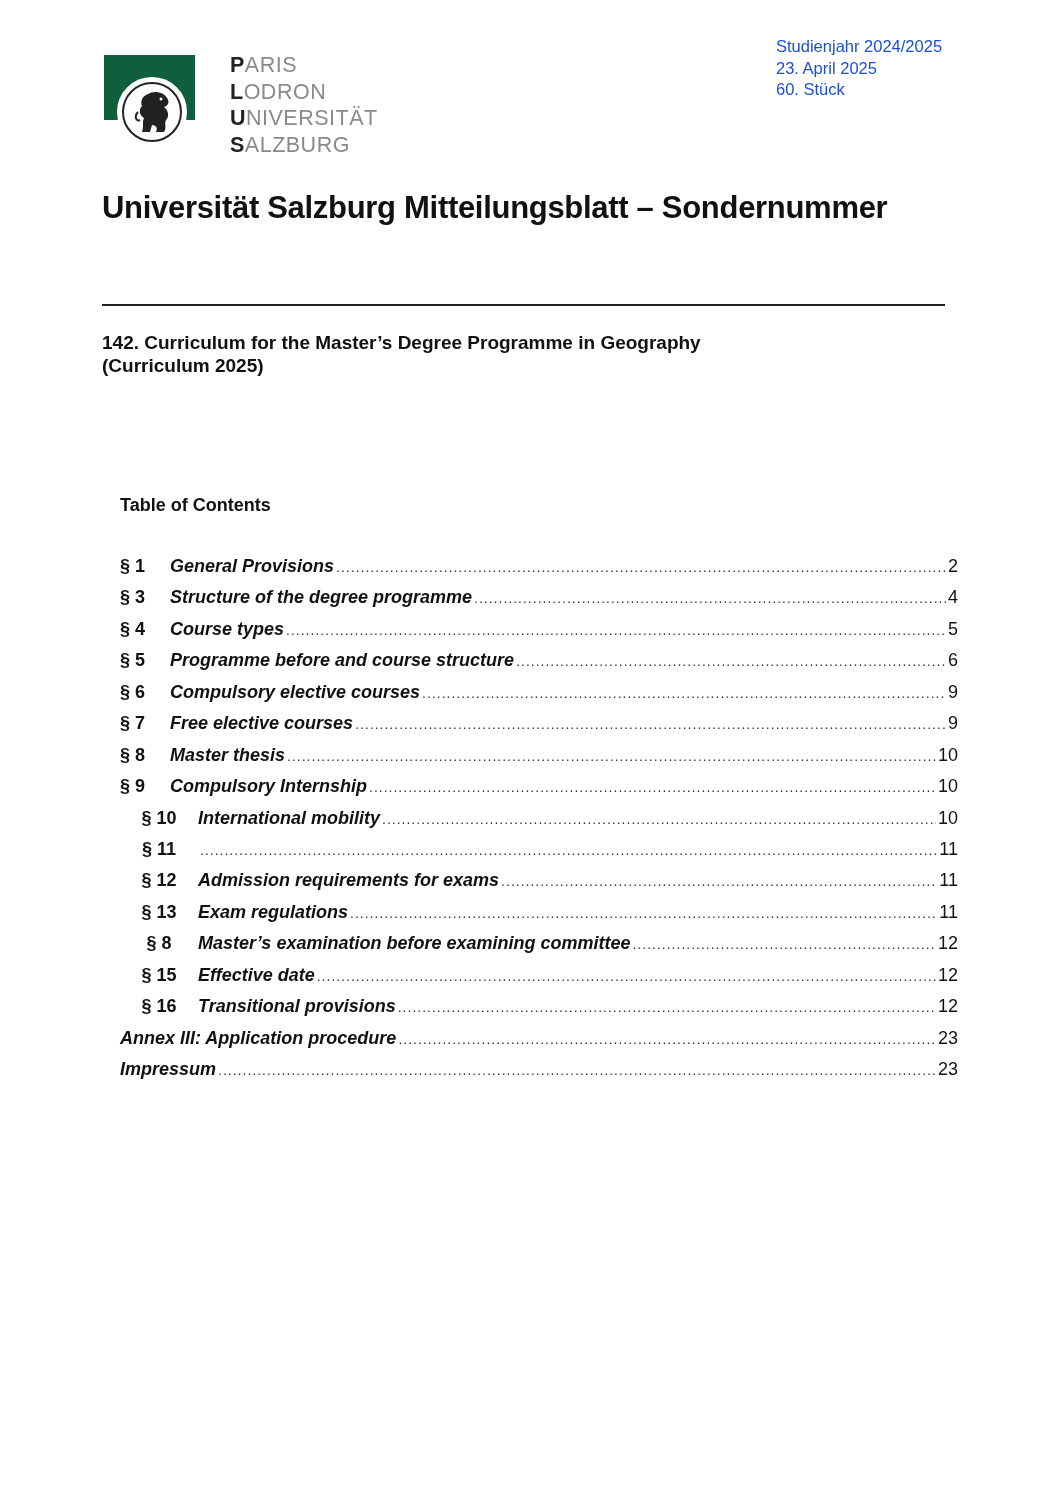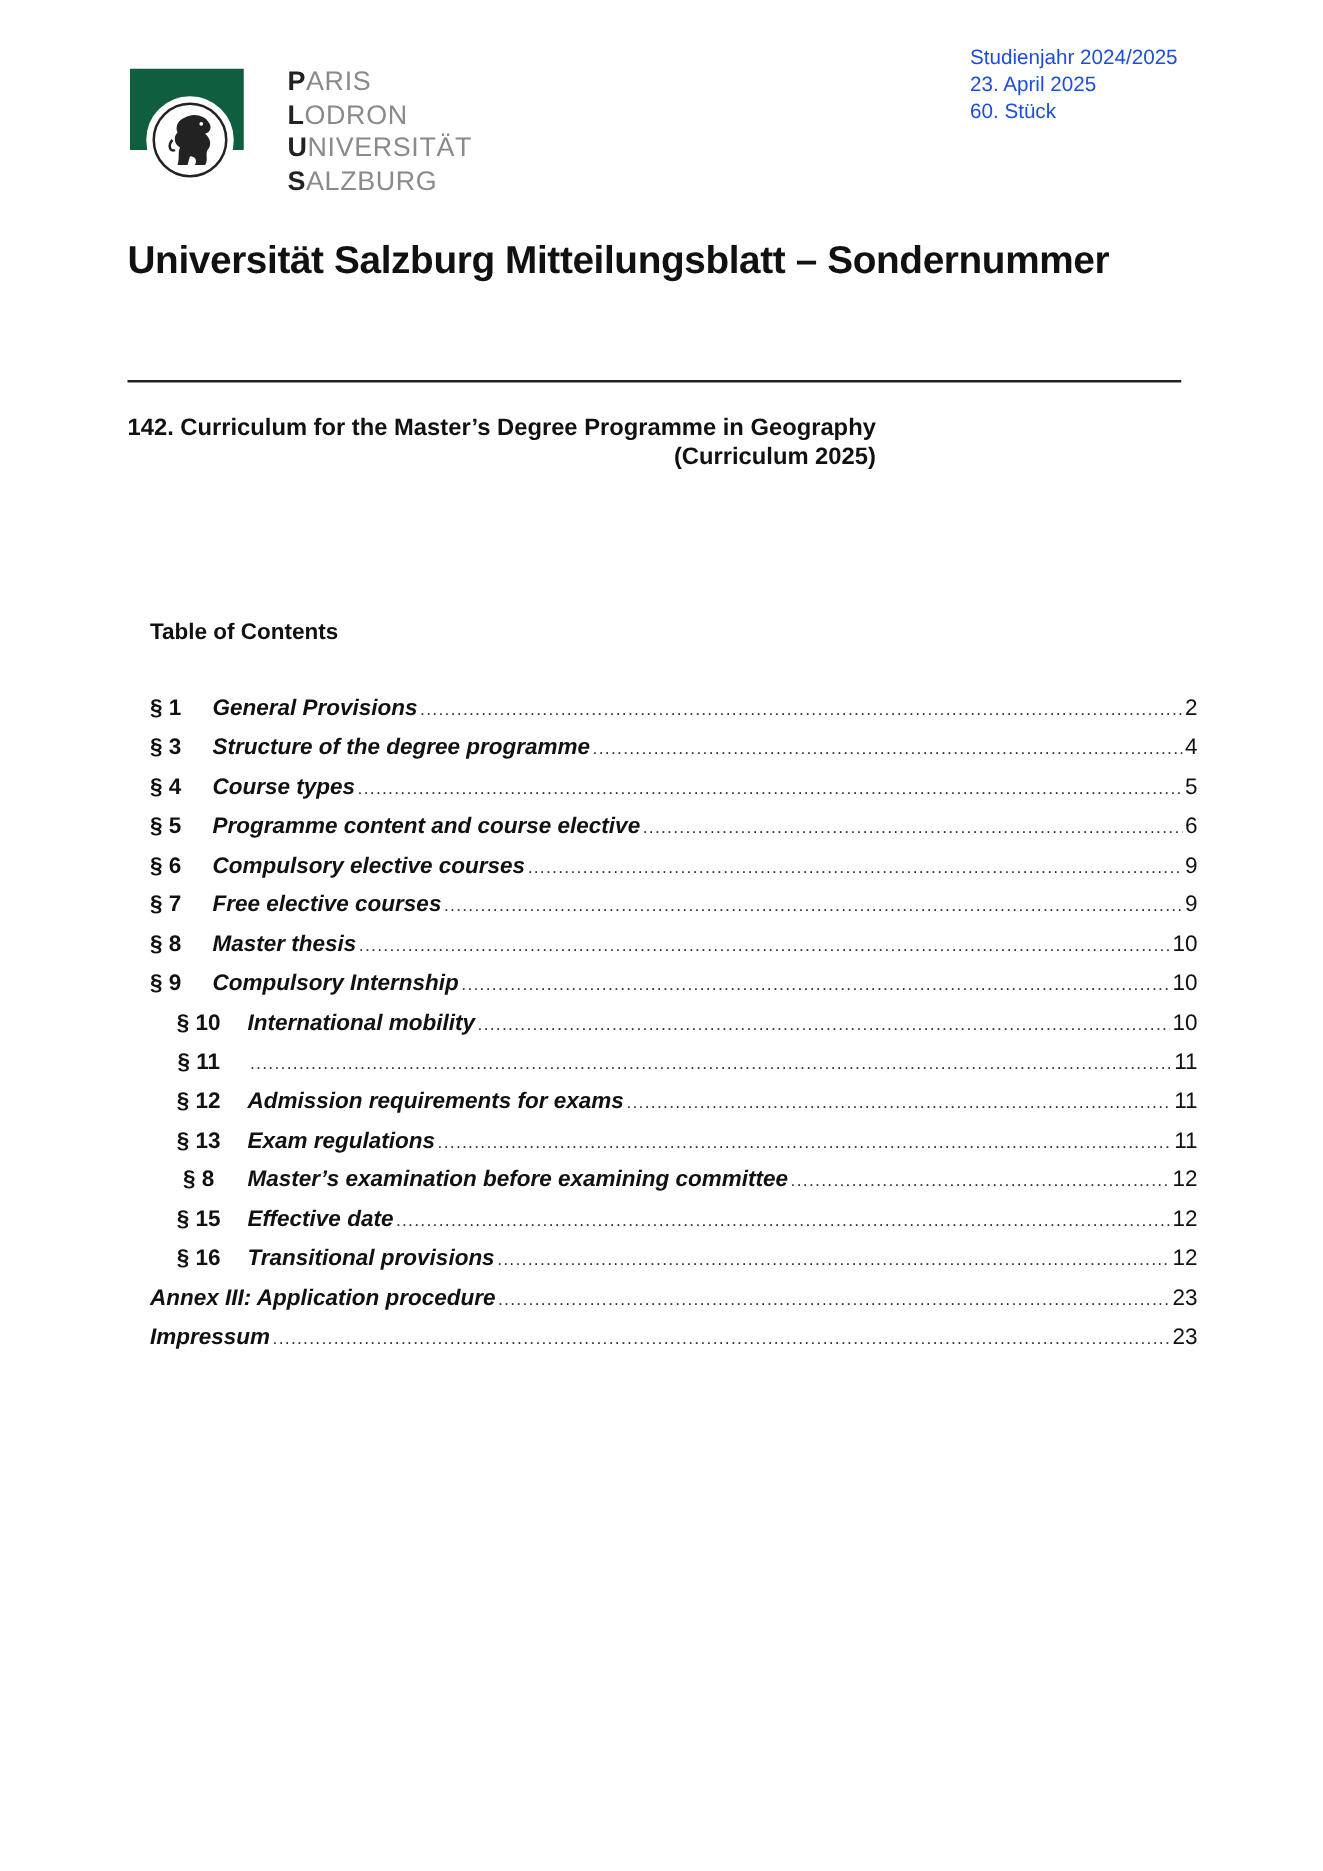--- a/index.html
+++ b/index.html
@@ -11,21 +11,21 @@
                background: #fff; border: 2px solid #fff; }
   .logo-seal-inner { position: absolute; left: 3px; top: 3px; width: 56px; height: 56px; border-radius: 50%;
                      border: 2px solid #222; background: #fff; }
   .logo-lion { position: absolute; left: 10px; top: 6px; width: 40px; height: 46px; }
   .logo-text { position: absolute; left: 102px; top: -3px; font-size: 21.5px; line-height: 26.5px;
                letter-spacing: 0.5px; color: #8a8a8a; margin-left: 24px; }
   .logo-text b { color: #222; font-weight: bold; }
   .meta { position: absolute; left: 776px; top: 36px; font-size: 16.5px; line-height: 21.5px; color: #1d4ed8; }
   .title { position: absolute; left: 102px; top: 190px; font-size: 31px; font-weight: bold; letter-spacing: -0.3px; margin: 0; }
   .rule { position: absolute; left: 102px; top: 304px; width: 843px; height: 2px; background: #222; }
-  .subtitle { position: absolute; left: 102px; top: 331px; font-size: 19px; font-weight: bold; line-height: 23px; text-align: right; }
+  .subtitle { position: absolute; left: 102px; top: 331px; font-size: 19px; font-weight: bold; line-height: 23px; }
   .toc-heading { position: absolute; left: 120px; top: 495px; font-size: 18px; font-weight: bold; }
   .toc { position: absolute; left: 120px; top: 556px; width: 838px; }
   .toc-row { display: flex; align-items: baseline; height: 31.45px; font-size: 18px; font-weight: bold; white-space: nowrap; }
   .toc-num { width: 50px; flex: none; }
   .toc-num.wide { width: 78px; text-align: center; }
   .toc-label { flex: none; font-style: italic; }
   .toc-dots { flex: 1; overflow: hidden; font-weight: normal; font-size: 14px; letter-spacing: 1px; color: #333; margin: 0 2px; }
   .toc-dots::before { content: "................................................................................................................................................................................................................................................"; }
   .toc-page { flex: none; font-weight: normal; text-align: right; }
 </style>
@@ -81,21 +81,21 @@
       <span class="toc-page">4</span>
     </div>
     <div class="toc-row">
       <span class="toc-num">§ 4</span>
       <span class="toc-label">Course types</span>
       <span class="toc-dots"></span>
       <span class="toc-page">5</span>
     </div>
     <div class="toc-row">
       <span class="toc-num">§ 5</span>
-      <span class="toc-label">Programme content and course elective</span>
+      <span class="toc-label">Programme before and course structure</span>
       <span class="toc-dots"></span>
       <span class="toc-page">6</span>
     </div>
     <div class="toc-row">
       <span class="toc-num">§ 6</span>
       <span class="toc-label">Compulsory elective courses</span>
       <span class="toc-dots"></span>
       <span class="toc-page">9</span>
     </div>
     <div class="toc-row">

